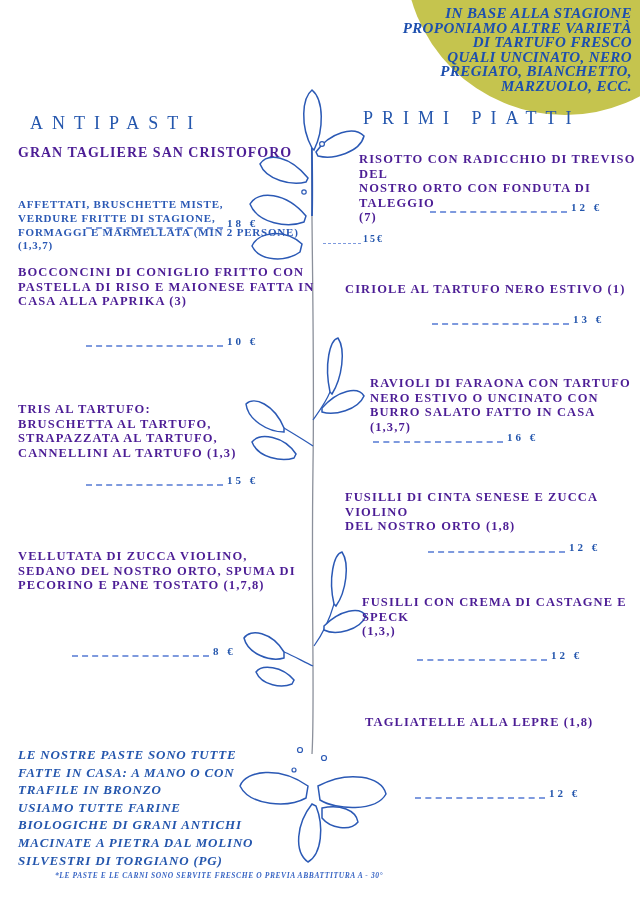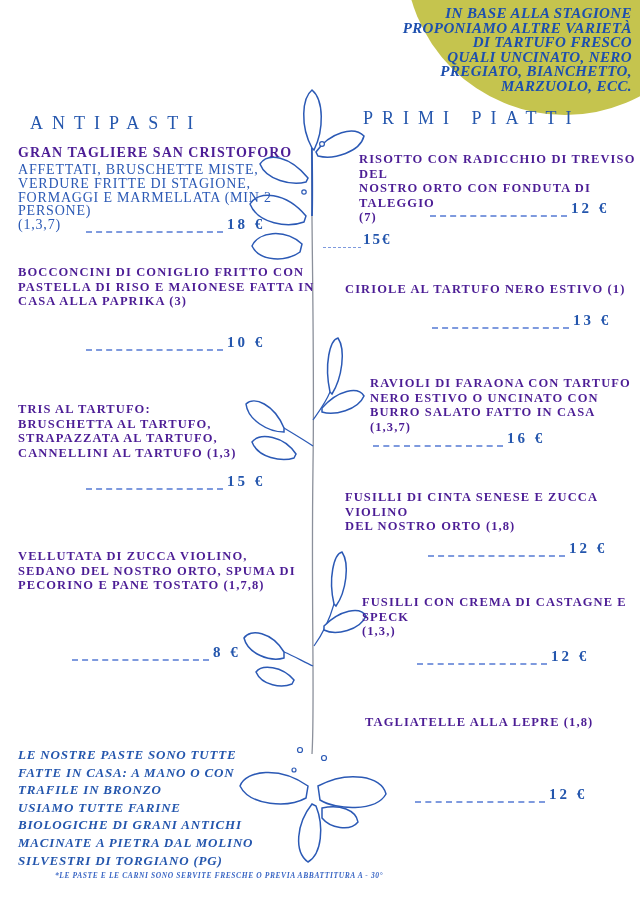--- a/index.html
+++ b/index.html
@@ -48,59 +48,60 @@
     font-weight:bold;
     font-size:12.5px;
     line-height:14.5px;
     letter-spacing:1.1px;
     color:#4c1d95;
     white-space:pre-line;
   }
   .item-title.big { font-size:14px; letter-spacing:1px; line-height:16px; }
   .item-desc {
     position:absolute;
-    font-weight:normal;
-    font-size:14px;
+    font-weight:bold;
+    font-size:11px;
     line-height:13.8px;
     letter-spacing:0.8px;
     color:#2b59b5;
     white-space:pre-line;
+    margin-top:35px;
   }
   .price-row {
     position:absolute;
     display:flex;
     align-items:flex-end;
   }
   .dashes {
     display:inline-block;
     height:13px;
     border-bottom:2px dashed #7e9ade;
   }
   .dashes.w135 { width:137px; }
   .dashes.w130 { width:130px; }
   .dashes.w36  { width:38px; border-bottom-width:1.5px; }
   .price {
     font-weight:bold;
-    font-size:15px;
+    font-size:11px;
     letter-spacing:3px;
     color:#2456ad;
     margin-left:4px;
     white-space:nowrap;
   }
   .sub-offer {
     position:absolute;
     display:flex;
     align-items:flex-end;
     font-weight:bold;
     font-size:10px;
     letter-spacing:3.5px;
     color:#2b59b5;
     white-space:nowrap;
   }
-  .sub-offer .price { font-size:15px; letter-spacing:2px; margin-left:2px; }
+  .sub-offer .price { font-size:10px; letter-spacing:2px; margin-left:2px; }
 
   
   .pasta-note {
     position:absolute;
     left:18px; top:746px;
     width:288px;
     text-align:left;
     font-weight:bold; font-style:italic;
     font-size:13px; line-height:17.6px;
     letter-spacing:0.8px;

